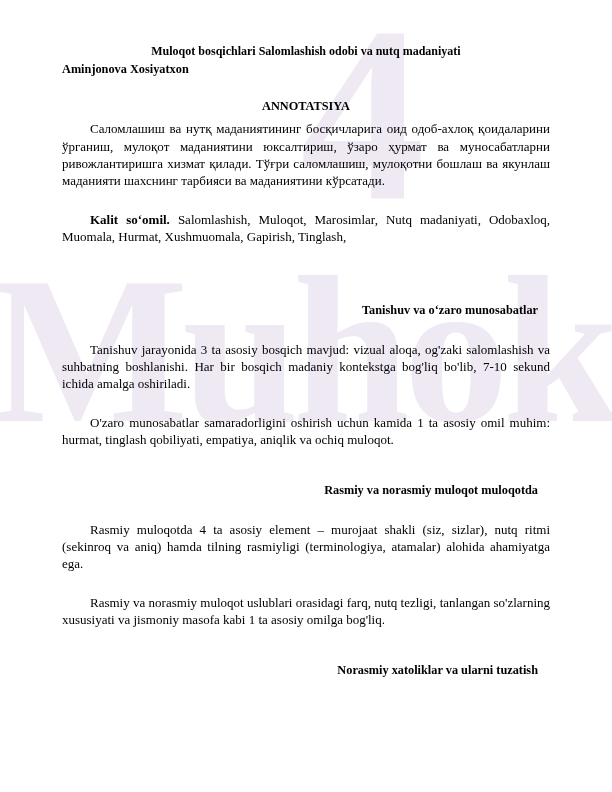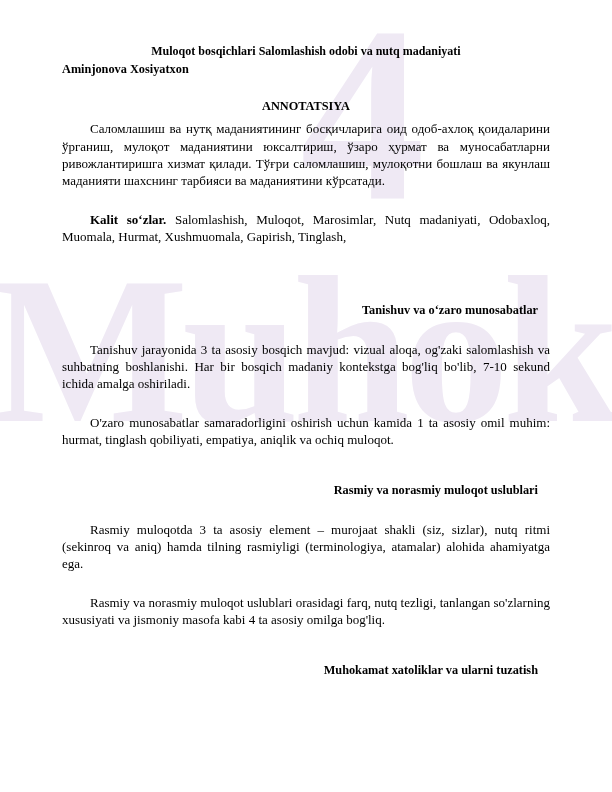--- a/index.html
+++ b/index.html
@@ -115,33 +115,33 @@
     <div class="title">Muloqot bosqichlari Salomlashish odobi va nutq madaniyati</div>
 
     <div class="author">Aminjonova Xosiyatxon</div>
 
     <div class="section-center">ANNOTATSIYA</div>
 
     <p class="body">Саломлашиш ва нутқ маданиятининг босқичларига оид одоб-ахлоқ қоидаларини ўрганиш, мулоқот маданиятини юксалтириш, ўзаро ҳурмат ва муносабатларни ривожлантиришга хизмат қилади.   Тўғри саломлашиш, мулоқотни бошлаш ва якунлаш маданияти шахснинг тарбияси ва маданиятини кўрсатади.</p>
 
     <div class="spacer-md"></div>
 
-    <p class="body"><span class="kw-lead">Kalit so‘zlar.</span><span> Salomlashish,  Muloqot,  Marosimlar,  Nutq  madaniyati,  Odobaxloq, Muomala, Hurmat,  Xushmuomala,  Gapirish, Tinglash,</span></p>
+    <p class="body"><span class="kw-lead">Kalit so‘omil.</span><span> Salomlashish,  Muloqot,  Marosimlar,  Nutq  madaniyati,  Odobaxloq, Muomala, Hurmat,  Xushmuomala,  Gapirish, Tinglash,</span></p>
 
     <div class="spacer-lg"></div>
     <div class="spacer-sm"></div>
 
     <div class="heading">Tanishuv va o‘zaro munosabatlar</div>
     <p class="body gap">Tanishuv  jarayonida  3  ta  asosiy  bosqich  mavjud:  vizual  aloqa,  og'zaki salomlashish va suhbatning boshlanishi.  Har bir bosqich madaniy kontekstga bog'liq bo'lib, 7-10 sekund ichida amalga oshiriladi.</p>
     <p class="body gap">O'zaro munosabatlar samaradorligini oshirish uchun  kamida 1 ta  asosiy omil muhim:  hurmat,  tinglash qobiliyati,  empatiya,  aniqlik va  ochiq muloqot.</p>
 
     <div class="spacer-md"></div>
 
-    <div class="heading">Rasmiy va norasmiy muloqot uslublari</div>
-    <p class="body gap">Rasmiy muloqotda 3 ta asosiy element – murojaat shakli (siz, sizlar), nutq ritmi (sekinroq  va  aniq)  hamda    tilning  rasmiyligi  (terminologiya,  atamalar)  alohida ahamiyatga ega.</p>
-    <p class="body gap">Rasmiy  va  norasmiy  muloqot  uslublari  orasidagi  farq,   nutq  tezligi,   tanlangan so'zlarning xususiyati va  jismoniy masofa kabi 4 ta asosiy omilga bog'liq.</p>
+    <div class="heading">Rasmiy va norasmiy muloqot muloqotda</div>
+    <p class="body gap">Rasmiy muloqotda 4 ta asosiy element – murojaat shakli (siz, sizlar), nutq ritmi (sekinroq  va  aniq)  hamda    tilning  rasmiyligi  (terminologiya,  atamalar)  alohida ahamiyatga ega.</p>
+    <p class="body gap">Rasmiy  va  norasmiy  muloqot  uslublari  orasidagi  farq,   nutq  tezligi,   tanlangan so'zlarning xususiyati va  jismoniy masofa kabi 1 ta asosiy omilga bog'liq.</p>
 
     <div class="spacer-md"></div>
 
-    <div class="heading">Muhokamat xatoliklar va ularni tuzatish</div>
+    <div class="heading">Norasmiy xatoliklar va ularni tuzatish</div>
 
   </div>
 </div>
 
 </body></html>

